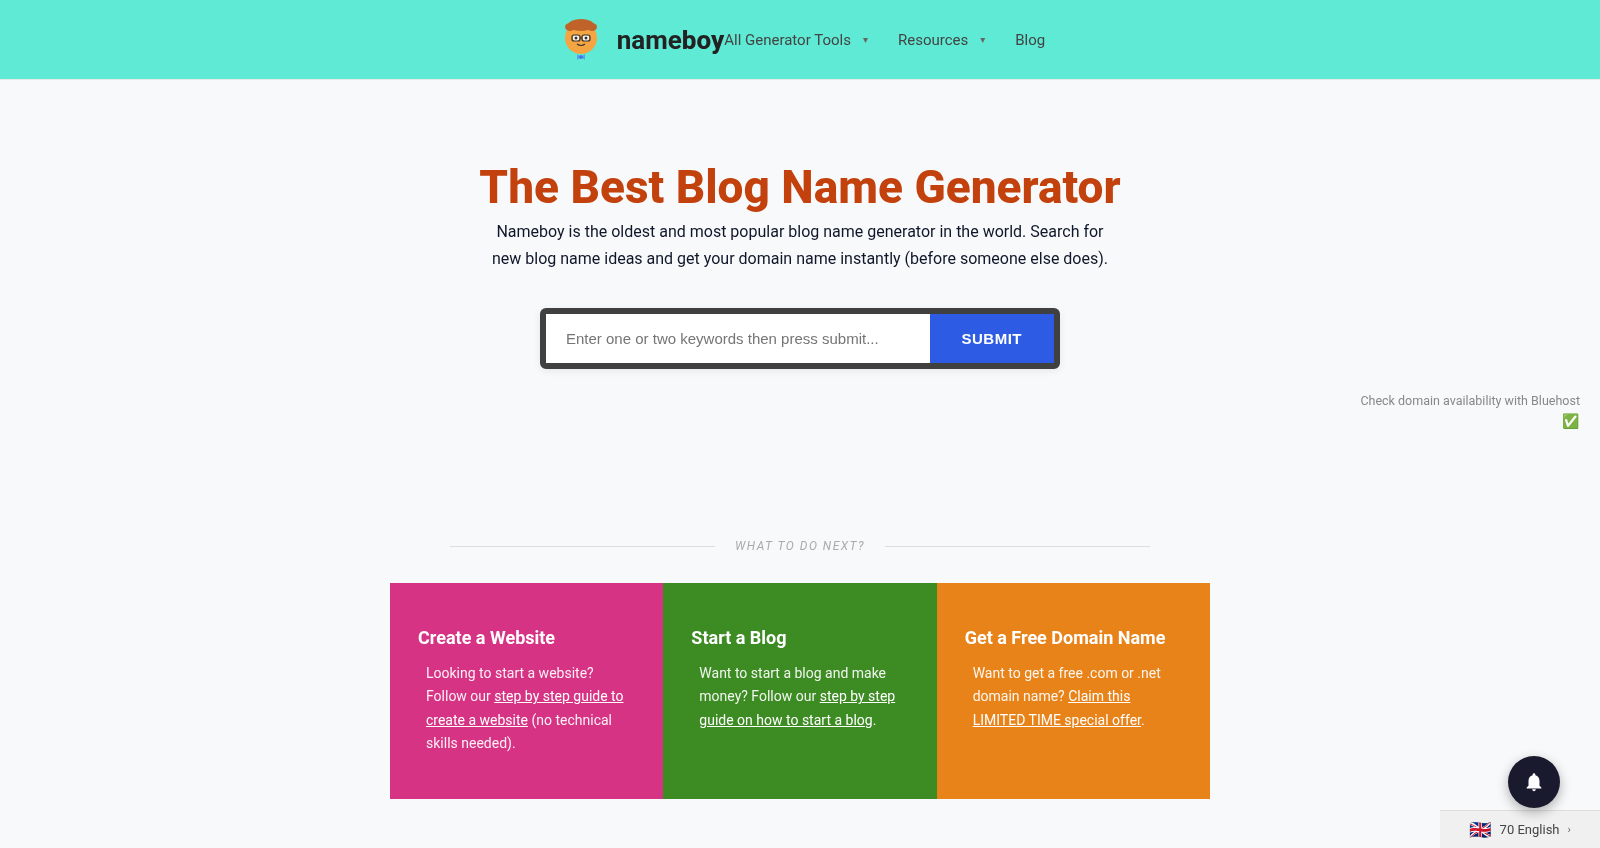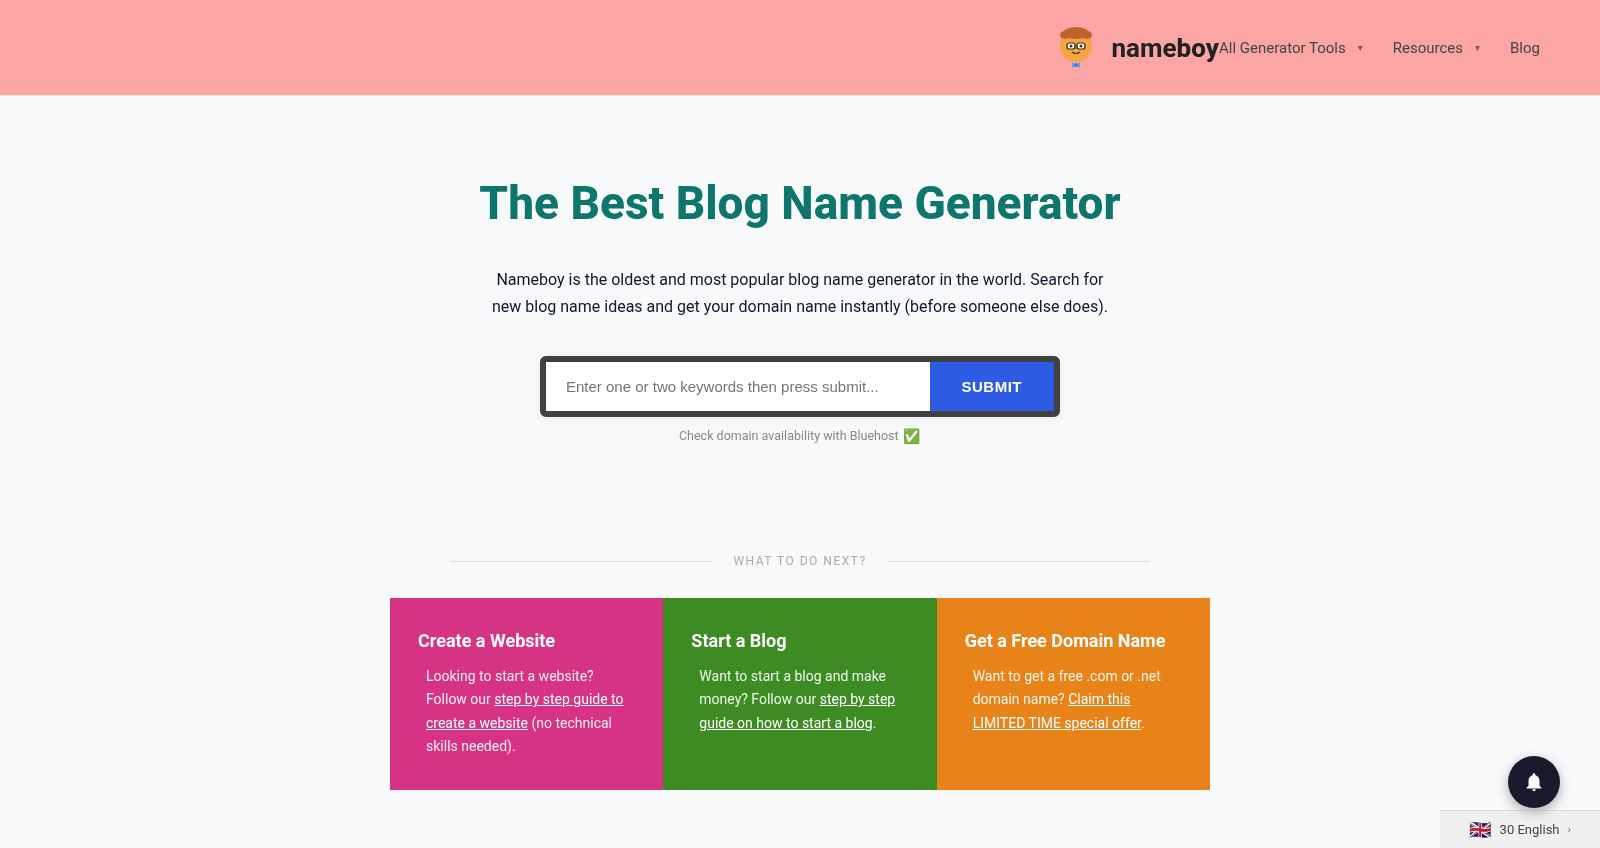--- a/index.html
+++ b/index.html
@@ -1,26 +1,26 @@
 <!DOCTYPE html>
 <html><head>
   <meta charset="utf-8">
   <style>
     * { box-sizing: border-box; margin: 0; padding: 0; }
     body { font-family: -apple-system, BlinkMacSystemFont, 'Segoe UI', Roboto, sans-serif; background: #f8f9fa; color: #333; min-height: 848px; }
 
     
     nav {
-      background: #fca5a5;
+      background: #5eead4;
       border-bottom: 1px solid #e8e8e8;
       padding: 0 60px;
-      height: 96px;
-      display: flex;
-      align-items: center;
-      justify-content: flex-end;
+      height: 80px;
+      display: flex;
+      align-items: center;
+      justify-content: center;
     }
     .logo-area {
       display: flex;
       align-items: center;
       gap: 10px;
     }
     .logo-icon {
       width: 52px;
       height: 52px;
     }
@@ -53,22 +53,22 @@
 
     
     .hero {
       background: #f8f9fa;
       padding: 80px 20px 60px;
       text-align: center;
     }
     .hero-title {
       font-size: 46px;
       font-weight: 800;
-      color: #0f766e;
-      margin-bottom: 36px;
+      color: #c2410c;
+      margin-bottom: 4px;
     }
     .hero-subtitle {
       font-size: 16px;
       color: #0f172a;
       max-width: 620px;
       margin: 0 auto 36px;
       line-height: 1.7;
     }
 
     
@@ -95,62 +95,64 @@
       background: #2d5be3;
       color: #fff;
       border: none;
       padding: 16px 32px;
       font-size: 15px;
       font-weight: 700;
       cursor: pointer;
       letter-spacing: 0.5px;
     }
     .bluehost-note {
-      margin-top: 11px;
+      margin-top: 24px;
       font-size: 12.5px;
       color: #888;
       display: flex;
-      align-items: flex-start;
+      align-items: flex-end;
       justify-content: center;
       gap: 5px;
+      flex-direction: column;
     }
     .check-icon {
       color: #2d5be3;
       font-size: 14px;
     }
 
     
     .section-divider {
       display: flex;
       align-items: center;
       justify-content: space-between;
       margin: 50px auto 30px;
       max-width: 700px;
       gap: 20px;
       color: #aaa;
       font-size: 12px;
       letter-spacing: 1.5px;
       text-transform: uppercase;
+      font-style: italic;
     }
     .divider-line {
       flex: 1;
       height: 1px;
       background: #ddd;
     }
 
     
     .cards-container {
       display: flex;
       max-width: 820px;
       margin: 0 auto 60px;
       gap: 0;
     }
     .card {
       flex: 1;
-      padding: 32px 28px;
+      padding: 44px 28px;
       color: #fff;
     }
     .card-pink { background: #d63384; }
     .card-orange { background: #e8831a; }
     .card-green { background: #3d8b23; }
     .card-title {
       font-size: 18px;
       font-weight: 700;
       margin-bottom: 14px;
     }
@@ -310,16 +312,16 @@
 
 <div class="notification-bell">
   <svg class="bell-icon-svg" viewBox="0 0 24 24">
     <path d="M12 22c1.1 0 2-.9 2-2h-4c0 1.1.9 2 2 2zm6-6v-5c0-3.07-1.63-5.64-4.5-6.32V4c0-.83-.67-1.5-1.5-1.5s-1.5.67-1.5 1.5v.68C7.64 5.36 6 7.92 6 11v5l-2 2v1h16v-1l-2-2z"></path>
   </svg>
 </div>
 
 <div class="language-bar">
   <span class="flag-icon">🇬🇧</span>
   <span>
-    <span>30</span> <span>English</span>
+    <span>70</span> <span>English</span>
   </span>
   <span class="lang-chevron">›</span>
 </div>
 
 </body></html>

